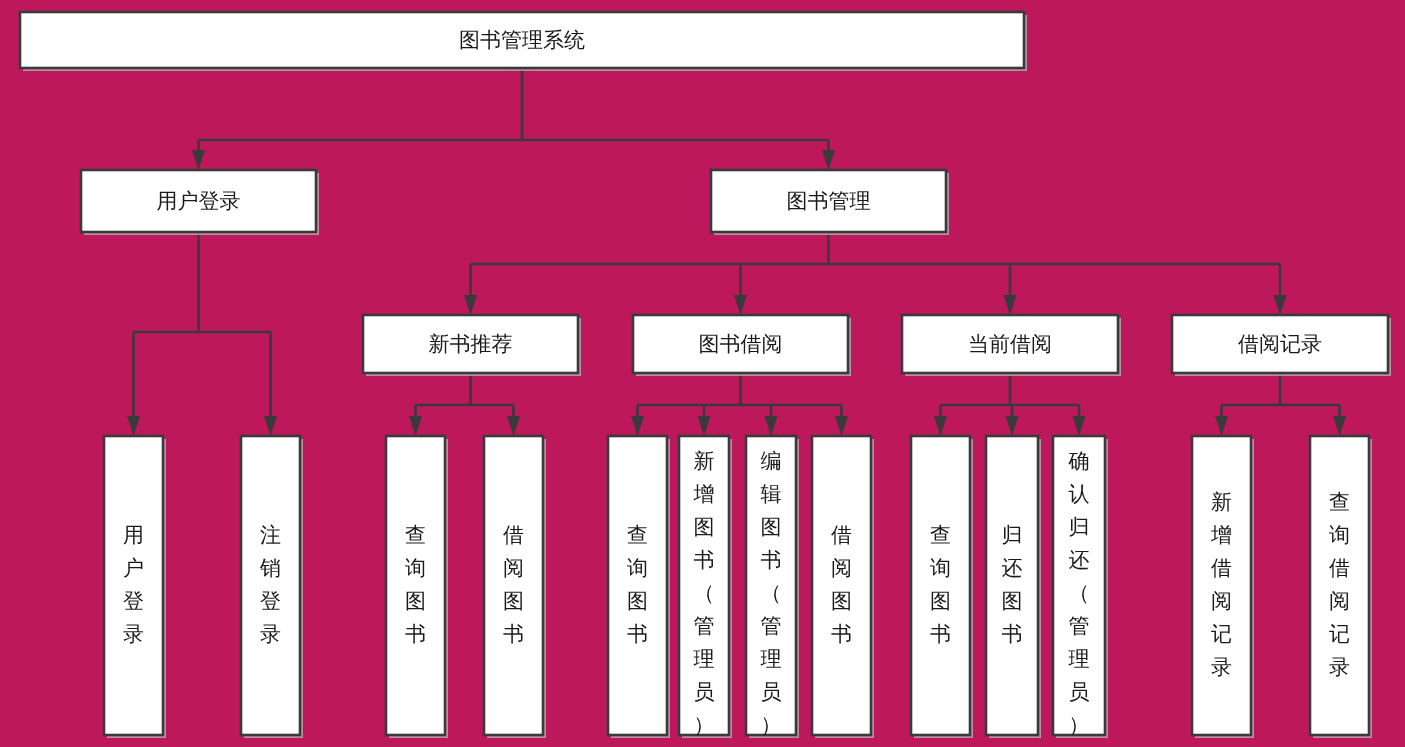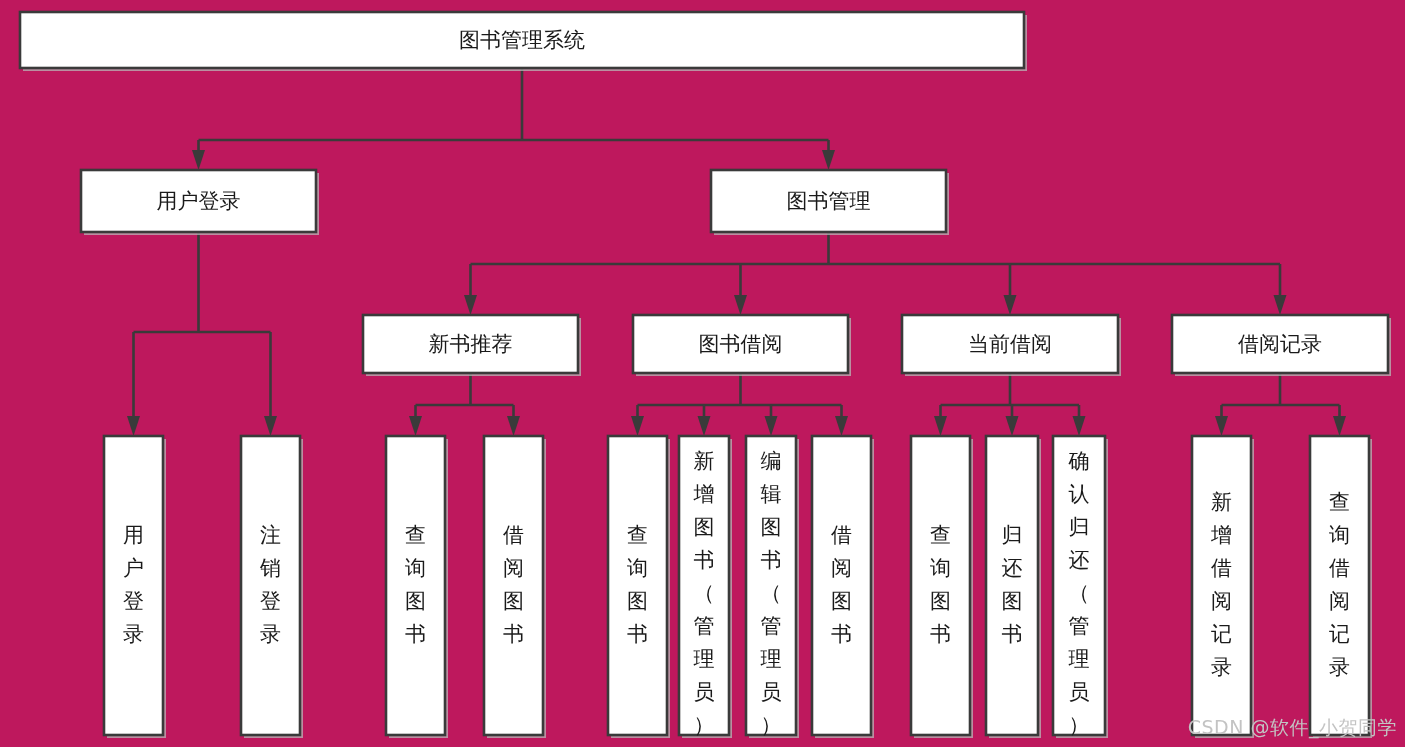--- a/index.html
+++ b/index.html
@@ -240,14 +240,13 @@
           <rect x="1192" y="436" width="59" height="299" class="node-rect"></rect>
           <text class="node-label-v-char"><tspan x="1221.5" y="503">新</tspan><tspan x="1221.5" y="536">增</tspan><tspan x="1221.5" y="569">借</tspan><tspan x="1221.5" y="602">阅</tspan><tspan x="1221.5" y="635">记</tspan><tspan x="1221.5" y="668">录</tspan></text>
         </g>
         <g>
           <rect x="1313" y="439" width="59" height="299" class="node-shadow"></rect>
           <rect x="1310" y="436" width="59" height="299" class="node-rect"></rect>
           <text class="node-label-v-char"><tspan x="1339.5" y="503">查</tspan><tspan x="1339.5" y="536">询</tspan><tspan x="1339.5" y="569">借</tspan><tspan x="1339.5" y="602">阅</tspan><tspan x="1339.5" y="635">记</tspan><tspan x="1339.5" y="668">录</tspan></text>
         </g>
       </g>
   </svg>
-  <div class="watermark">CSDN @软件_小贺同学</div>
 </div>
 
 </body></html>

